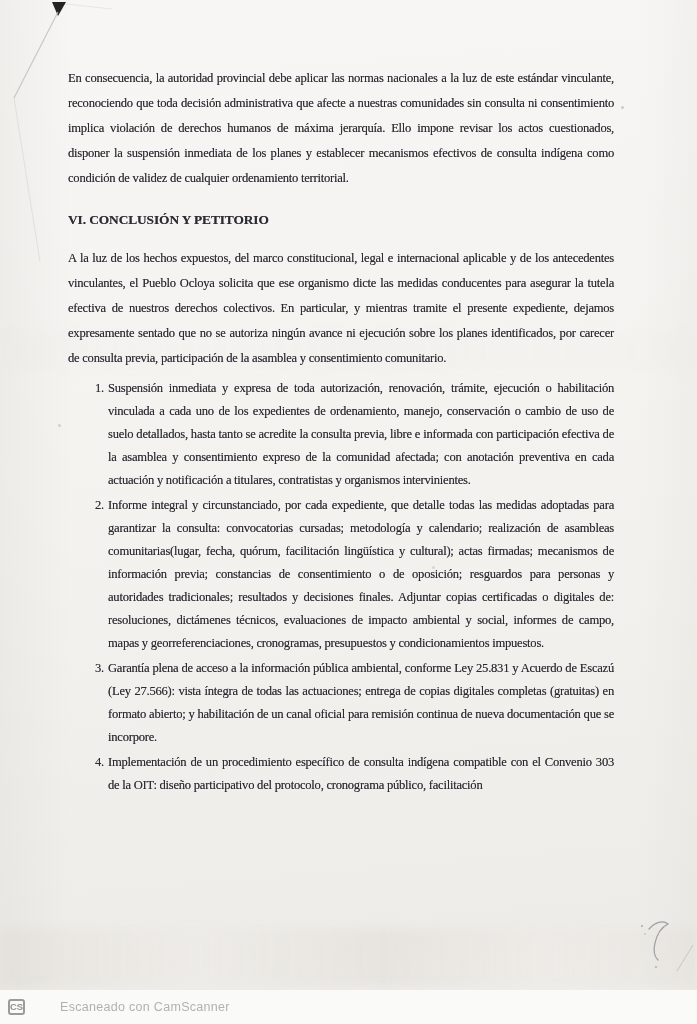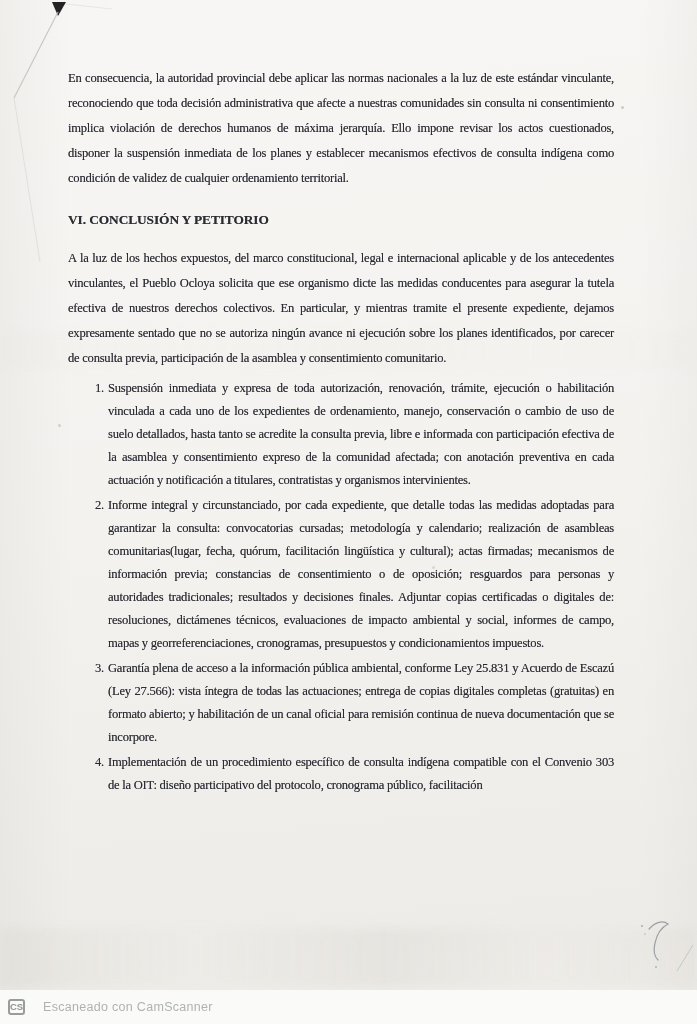--- a/index.html
+++ b/index.html
@@ -107,40 +107,41 @@
     flex: 1;
     text-align: justify;
   }
 
   .watermark {
     position: absolute;
     left: 8px;
     bottom: 9px;
     display: flex;
     align-items: center;
-    gap: 18px;
+    gap: 1px;
     font-family: "Liberation Sans", sans-serif;
   }
   .cs-badge {
     width: 17px; height: 16px;
     border: 2px solid #989d9c;
     border-radius: 3px;
     color: #8f9594;
     font-size: 9.5px;
     font-weight: bold;
     line-height: 1;
     display: flex;
     align-items: center;
     justify-content: center;
     background: transparent;
   }
   .cs-text {
     color: var(--watermark);
     font-size: 12.5px;
     letter-spacing: 0.3px;
+    margin-left: 34px;
   }
 </style>
 </head>
 <body>
 
 <div class="page">
 
   <div class="scan-band upper"></div>
   <div class="scan-band"></div>
   <div class="bottom-strip"></div>

